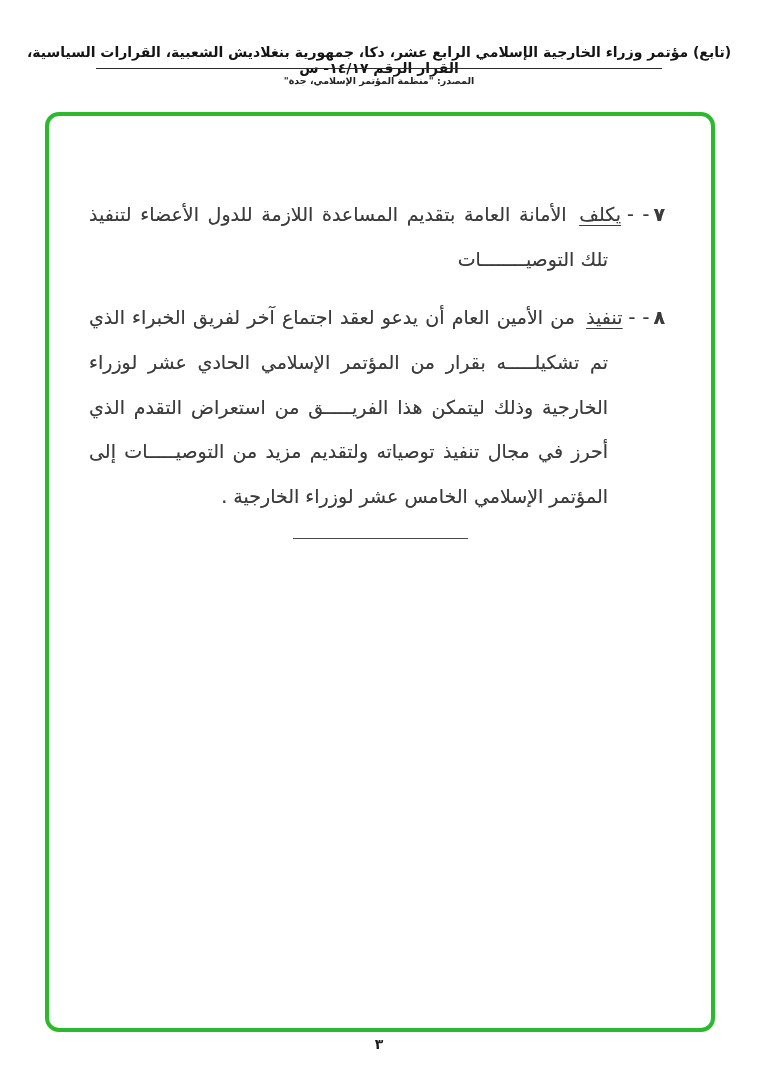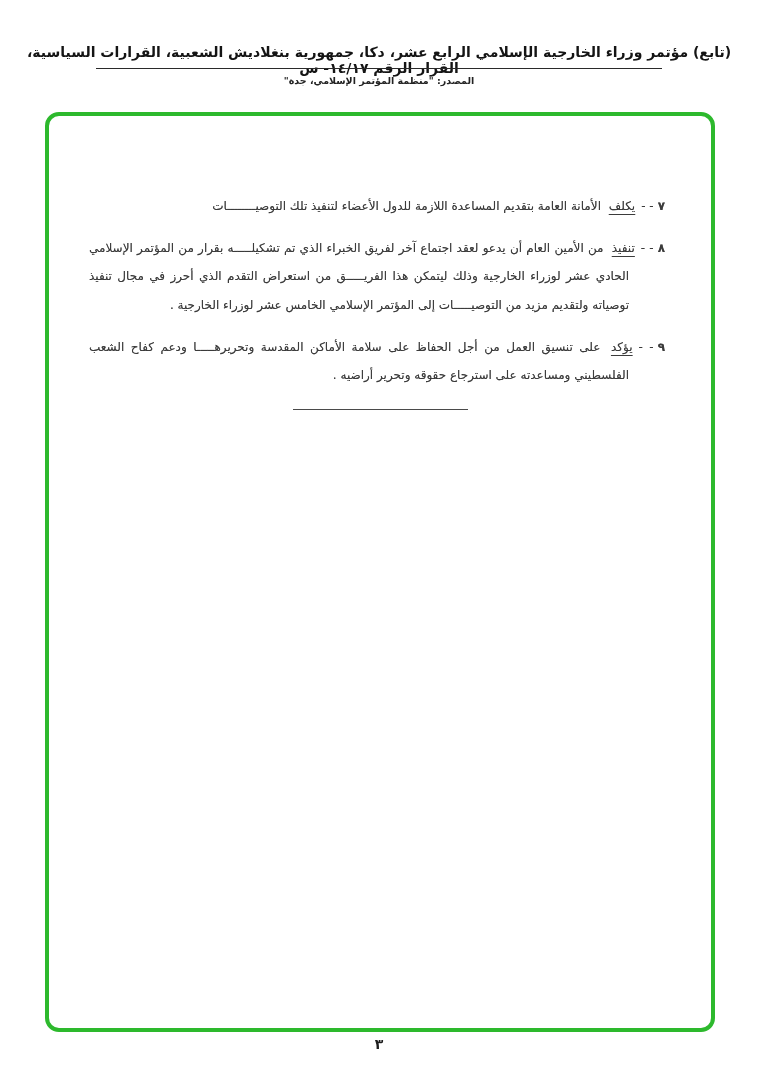--- a/index.html
+++ b/index.html
@@ -61,21 +61,21 @@
   }
 
   
   .scan-body {
     position: absolute;
     top: 76px;
     right: 46px;
     left: 40px;
     direction: rtl;
     color: #3b3b3b;
-    font-size: 12px;
+    font-size: 19px;
     line-height: 2.35;
     filter: blur(0.25px);
     text-shadow: 0 0 0.5px rgba(60,60,60,0.55);
   }
   .item {
     margin-bottom: 14px;
     padding-right: 3em;
     text-indent: -3em;
     text-align: justify;
   }
@@ -128,24 +128,20 @@
       <div class="item">
         <span class="num">٧</span><span class="sep">- -</span><span class="verb">يكلف</span>
         <span class="text">الأمانة العامة بتقديم المساعدة اللازمة للدول الأعضاء لتنفيذ تلك التوصيــــــــات</span>
       </div>
 
       <div class="item">
         <span class="num">٨</span><span class="sep">- -</span><span class="verb">تنفيذ</span>
         <span class="text">من الأمين العام أن يدعو لعقد اجتماع آخر لفريق الخبراء الذي تم تشكيلـــــه بقرار من المؤتمر الإسلامي الحادي عشر لوزراء الخارجية وذلك ليتمكن هذا الفريـــــق من استعراض التقدم الذي أحرز في مجال تنفيذ توصياته ولتقديم مزيد من التوصيـــــات إلى المؤتمر الإسلامي الخامس عشر لوزراء الخارجية .</span>
       </div>
 
-      <div class="item">
-        <span class="num">٩</span><span class="sep">- -</span><span class="verb">يؤكد</span>
-        <span class="text">على تنسيق العمل من أجل الحفاظ على سلامة الأماكن المقدسة وتحريرهـــــا ودعم كفاح الشعب الفلسطيني ومساعدته على استرجاع حقوقه وتحرير أراضيه .</span>
-      </div>
 
       <div class="end-divider"></div>
 
     </div>
   </div>
 
   <div class="page-number">٣</div>
 
 </div>
 

